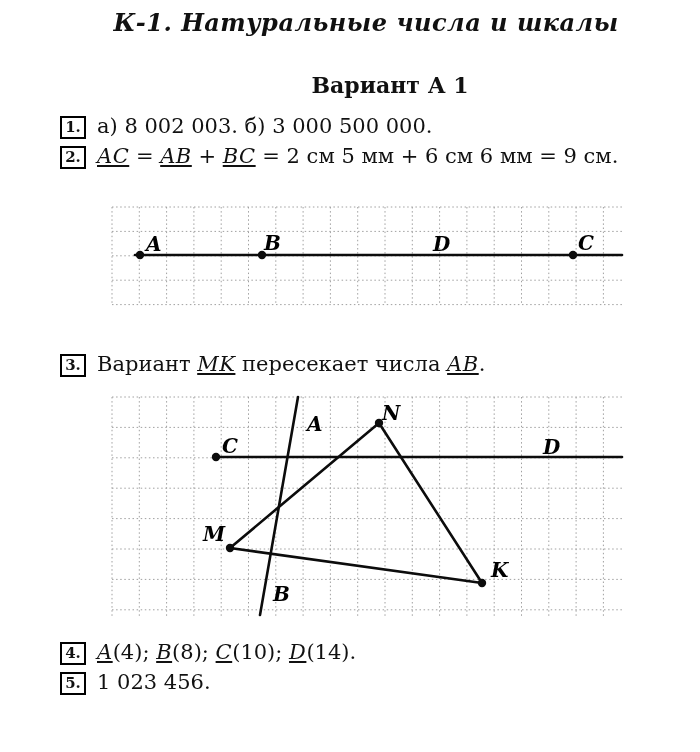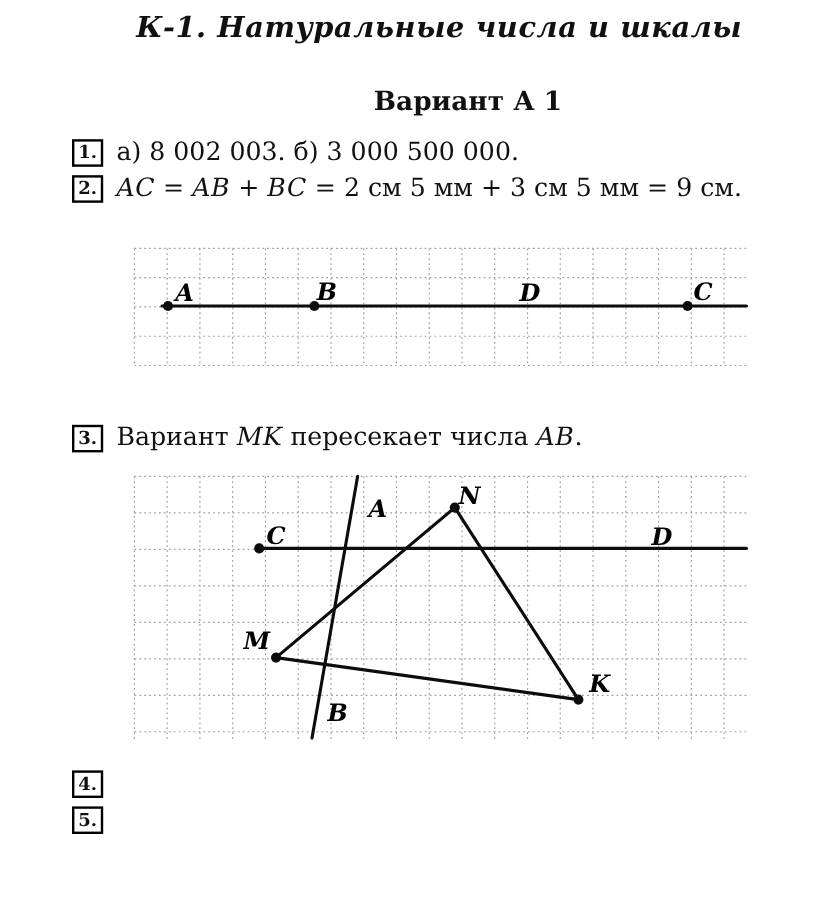--- a/index.html
+++ b/index.html
@@ -28,21 +28,21 @@
   }
   .problem-num {
     display:inline-block;
     border:2px solid #000;
     width:22px; height:19px;
     text-align:center;
     font-size:15px; font-weight:bold; line-height:19px;
     margin-top:2px;
   }
   .problem-text { font-size:21px; line-height:25px; }
-  .problem-text .math { font-style:italic; letter-spacing:0.5px; }
+  .problem-text .math { font-style:italic; letter-spacing:0.5px;text-decoration:underline; }
   .figure { position:absolute; left:110px; }
   #figure-1 { top:205px; }
   #figure-2 { top:395px; }
   .grid   { stroke:#a0a0a0; stroke-width:1; stroke-dasharray:1.5 2.6; fill:none; }
   .seg    { stroke:#0c0c0c; stroke-width:2.6; stroke-linecap:round; fill:none; }
   .dot    { fill:#0c0c0c; stroke:none; }
   .fig-label { font-family:"DejaVu Serif", serif; font-style:italic; font-weight:bold; font-size:20px; fill:#000; }
 </style>
 </head>
 <body>
@@ -50,21 +50,21 @@
 <div class="page-title">К-1. Натуральные числа и шкалы</div>
 <div class="variant-title">Вариант А 1</div>
 
 <div class="problem-row" style="top:114px">
   <span class="problem-num">1.</span>
   <span class="problem-text"><span>а) 8 002 003. б) 3 000 500 000.</span></span>
 </div>
 
 <div class="problem-row" style="top:144px">
   <span class="problem-num">2.</span>
-  <span class="problem-text"><span class="math">AC</span><span> = </span><span class="math">AB</span><span> + </span><span class="math">BC</span><span> = 2 см 5 мм + 3 см 5 мм = 9 см.</span></span>
+  <span class="problem-text"><span class="math">AC</span><span> = </span><span class="math">AB</span><span> + </span><span class="math">BC</span><span> = 2 см 5 мм + 6 см 6 мм = 9 см.</span></span>
 </div>
 
 <svg id="figure-1" class="figure" width="514" height="102">
     <g class="grid">
       <line x1="2" y1="2" x2="2" y2="100"></line>
       <line x1="29.3" y1="2" x2="29.3" y2="100"></line>
       <line x1="56.6" y1="2" x2="56.6" y2="100"></line>
       <line x1="83.9" y1="2" x2="83.9" y2="100"></line>
       <line x1="111.2" y1="2" x2="111.2" y2="100"></line>
       <line x1="138.5" y1="2" x2="138.5" y2="100"></line>
@@ -145,17 +145,19 @@
     <text class="fig-label" x="433" y="59">D</text>
     <text class="fig-label" x="197" y="36">A</text>
     <text class="fig-label" x="163" y="206">B</text>
     <text class="fig-label" x="93" y="146">M</text>
     <text class="fig-label" x="272" y="25">N</text>
     <text class="fig-label" x="381" y="182">K</text>
   </svg>
 
 <div class="problem-row" style="top:640px">
   <span class="problem-num">4.</span>
+  <span class="problem-text"><span class="math">A</span><span>(4); </span><span class="math">B</span><span>(8); </span><span class="math">C</span><span>(10); </span><span class="math">D</span><span>(14).</span></span>
 </div>
 
 <div class="problem-row" style="top:670px">
   <span class="problem-num">5.</span>
+  <span class="problem-text"><span>1 023 456.</span></span>
 </div>
 
 </body></html>

